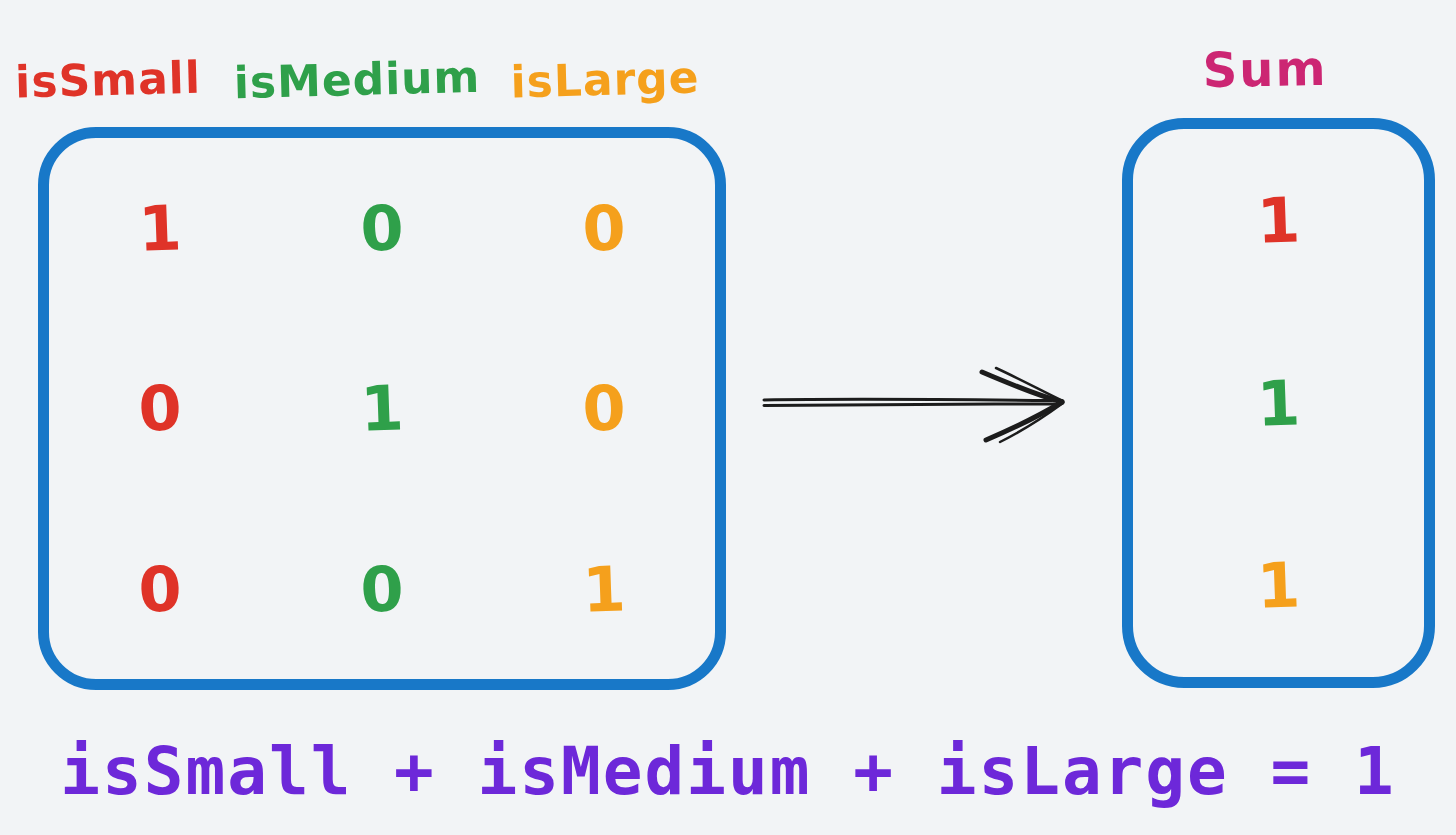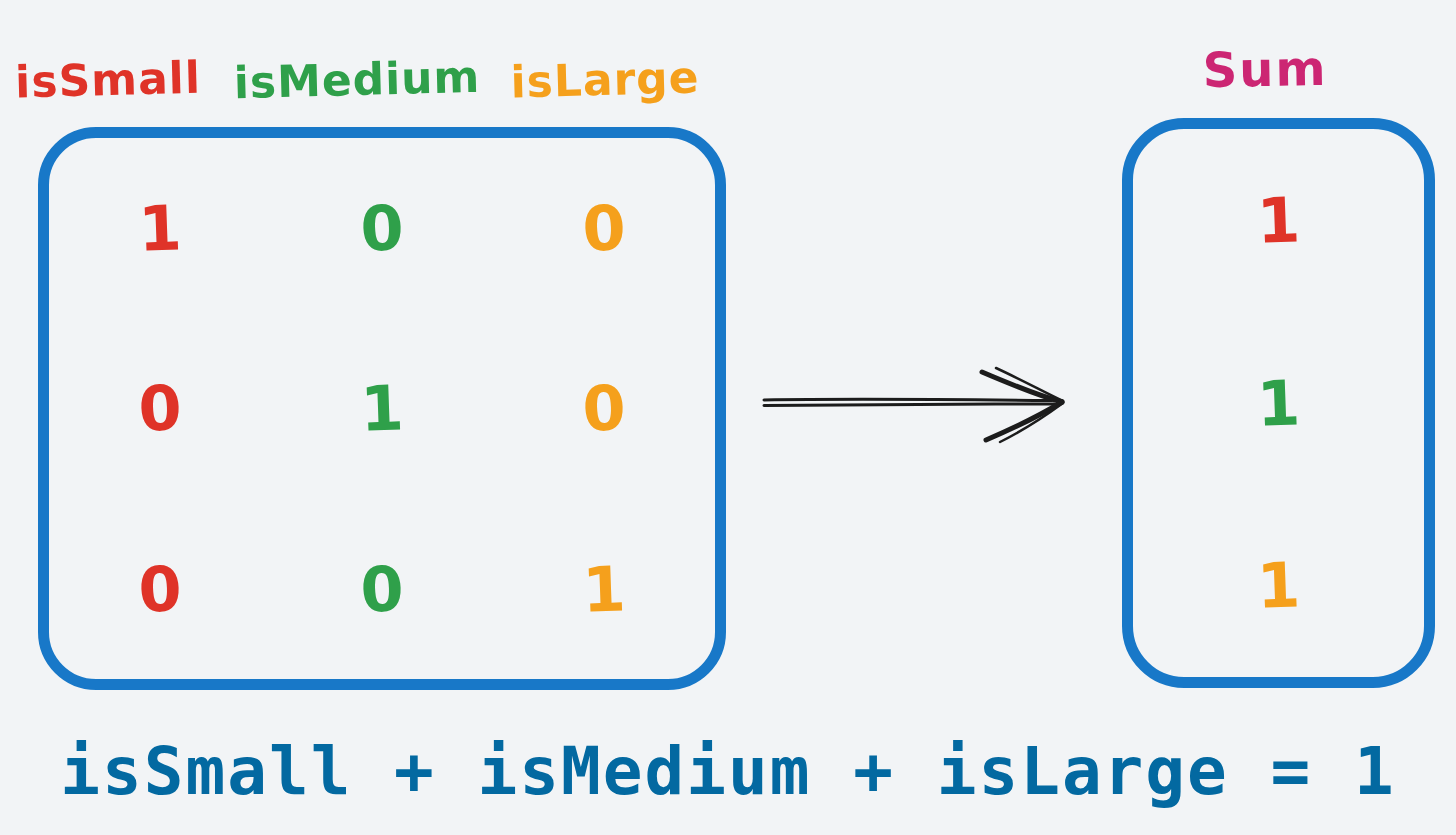--- a/index.html
+++ b/index.html
@@ -56,21 +56,21 @@
     transform:rotate(-2deg);
   }
 
   .arrow-wrap{position:absolute;left:756px;top:358px;width:322px;height:92px;}
 
   .equation{
     position:absolute;left:0;top:716px;width:1456px;height:110px;
     display:flex;align-items:center;justify-content:center;
     font-family:"DejaVu Sans Mono", monospace;
     font-weight:bold;font-size:66px;letter-spacing:2px;
-    color:#0369a1;white-space:pre;
+    color:#6d28d9;white-space:pre;
   }
 </style>
 </head>
 <body>
 
 <div class="canvas">
 
   <div class="col-header hdr-issmall" data-color="red">isSmall</div>
   <div class="col-header hdr-ismedium" data-color="green">isMedium</div>
   <div class="col-header hdr-islarge" data-color="orange">isLarge</div>

